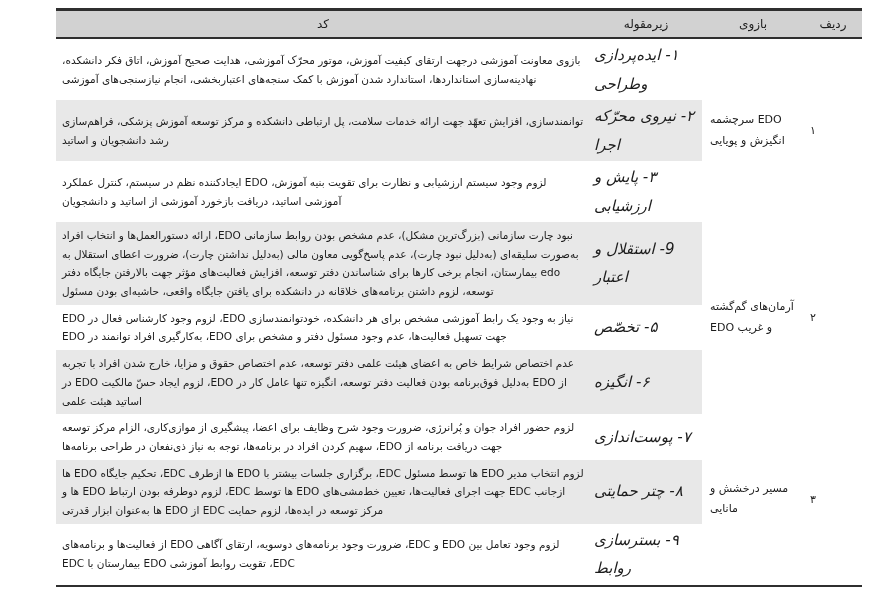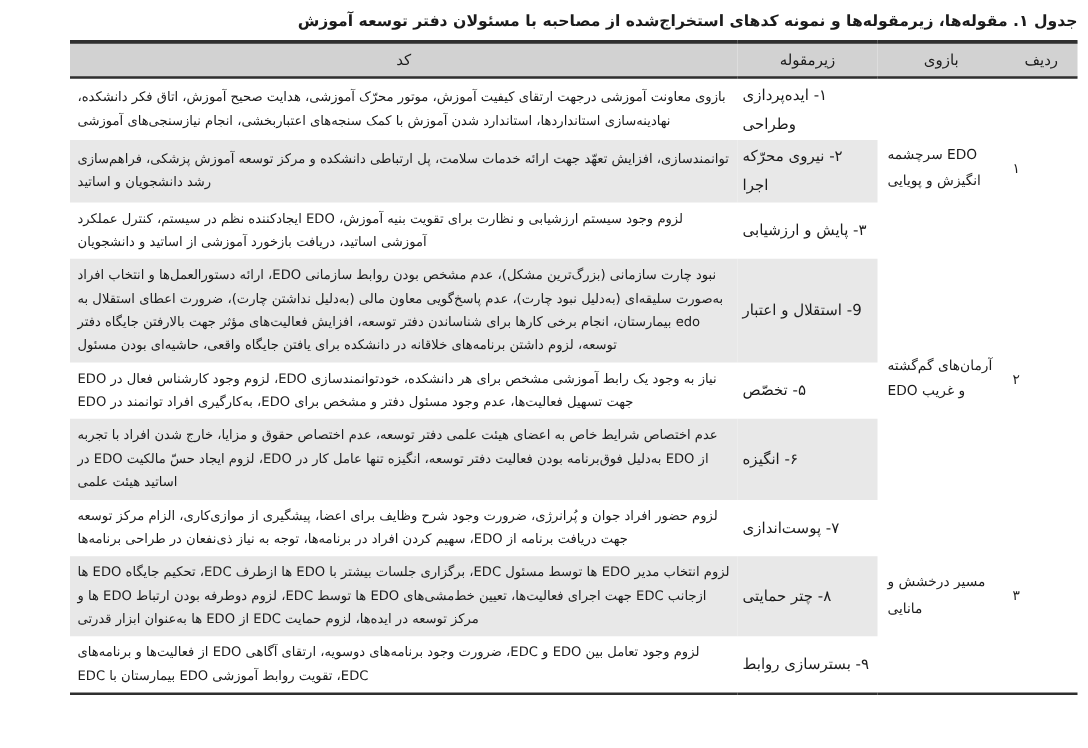--- a/index.html
+++ b/index.html
@@ -34,28 +34,27 @@
   }
   col.c-row{width:58px;}
   col.c-cat{width:102px;}
   col.c-sub{width:112px;}
   tbody td{
     font-size:10.5px;line-height:1.78;
     padding:4px 6px;vertical-align:middle;text-align:left;
   }
   td.rowno{font-size:11px;}
   td.cat{font-size:11px;line-height:1.9;padding:2px 8px;}
-  td.sub{font-size:12px;line-height:1.9;padding:2px 4px;}
+  td.sub{font-size:15px;line-height:1.9;padding:2px 4px;font-style:italic;}
   td.shaded{background:var(--shade-bg);}
 </style>
 </head>
 <body>
 
 <div class="page">
-  <div class="title">جدول ۱. مقوله‌ها، زیرمقوله‌ها و نمونه کدهای استخراج‌شده از مصاحبه با مسئولان دفتر توسعه آموزش</div>
 
   <table class="codes">
     <colgroup>
       <col class="c-row">
         <col class="c-cat">
         <col class="c-sub">
         <col class="c-code">
     </colgroup>
     <thead>
       <tr>

